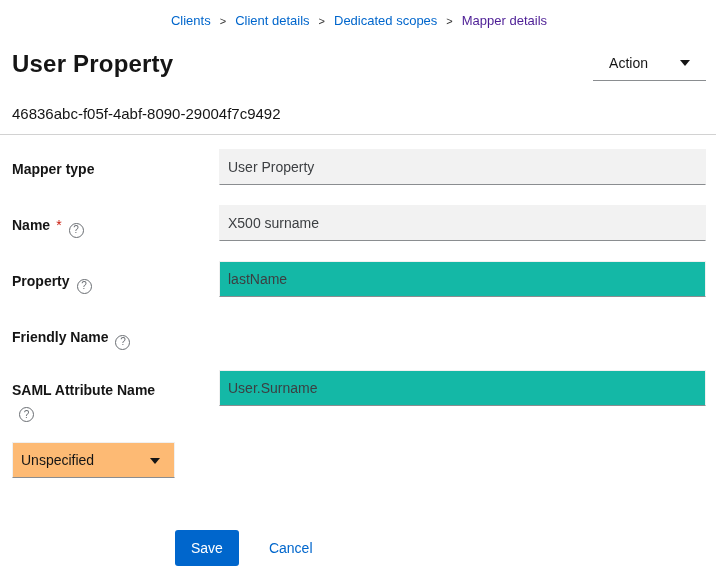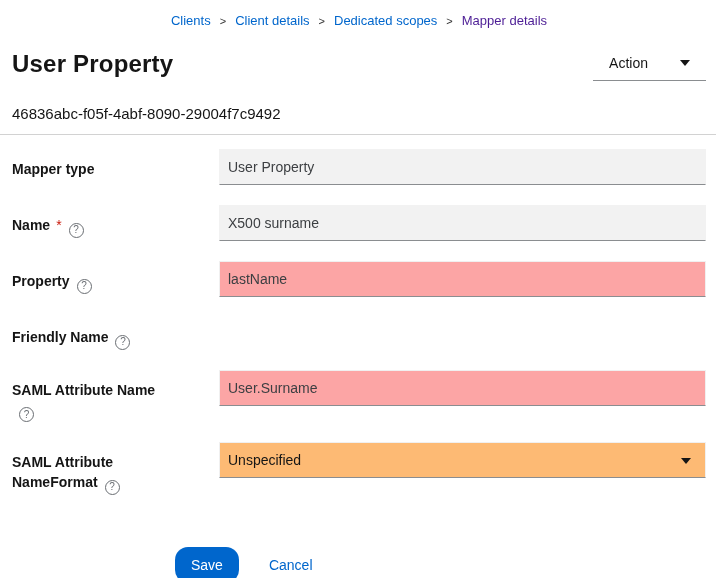--- a/index.html
+++ b/index.html
@@ -51,38 +51,38 @@
   .required { color: var(--required, #c9190b); margin-left: 6px; font-weight: 400; }
   .help-icon {
     display: inline-flex; align-items: center; justify-content: center;
     width: 15px; height: 15px; border: 1px solid #6a6e73; border-radius: 50%;
     color: #6a6e73; font-size: 10px; font-weight: 400; line-height: 1;
     margin-left: 7px; vertical-align: -3px; cursor: pointer;
   }
   .pf-input {
     width: 100%; height: 36px; padding: 0 8px;
     font-family: inherit; font-size: 14px; color: #3c3f42;
-    background: #fca5a5;
+    background: #14b8a6;
     border: 1px solid #f0f0f0; border-bottom: 1px solid var(--border-bottom, #8a8d90);
     border-radius: 0; outline: none;
   }
   .pf-input.readonly { background: var(--readonly-bg, #f2f2f2); border-color: var(--readonly-bg, #f2f2f2); border-bottom-color: var(--border-bottom, #8a8d90); }
   .pf-select {
     position: relative; width: 100%; height: 36px; padding: 0 30px 0 8px;
     display: flex; align-items: center;
     background: #fdba74; cursor: pointer;
     border: 1px solid #f0f0f0; border-bottom: 1px solid var(--border-bottom, #8a8d90);
     font-size: 14px; color: #151515;
   }
   .pf-select .caret { position: absolute; right: 14px; top: 15px; }
 
   
   .form-actions { margin: 52px 0 0 163px; display: flex; align-items: center; gap: 30px; }
   .save-btn {
-    background: var(--primary, #0066cc); color: #fff; border: none; border-radius: 13px;
+    background: var(--primary, #0066cc); color: #fff; border: none; border-radius: 3px;
     height: 36px; padding: 0 16px; font-family: inherit; font-size: 14px; cursor: pointer;
   }
   .cancel-link { color: var(--link, #0066cc); font-size: 14px; text-decoration: none; cursor: pointer; }
 </style>
 </head>
 <body>
 
 <div class="page">
 
   <nav class="breadcrumb">
@@ -121,21 +121,20 @@
         <div><input type="text" class="pf-input" value="lastName" style=""></div>
       </div>
       <div class="form-row">
         <div class="field-label"><span>Friendly Name</span><span class="help-icon">?</span></div>
       </div>
       <div class="form-row">
         <div class="field-label"><span>SAML Attribute Name</span><span class="help-icon">?</span></div>
         <div><input type="text" class="pf-input" value="User.Surname" style=""></div>
       </div>
       <div class="form-row">
-        <div class="field-label"><span>SAML Attribute NameFormat</span><span class="help-icon">?</span></div>
         <div>
           <div class="pf-select">
             <span>Unspecified</span>
             <span class="caret"></span>
           </div>
         </div>
       </div>
     </form>
 
   <div class="form-actions">

